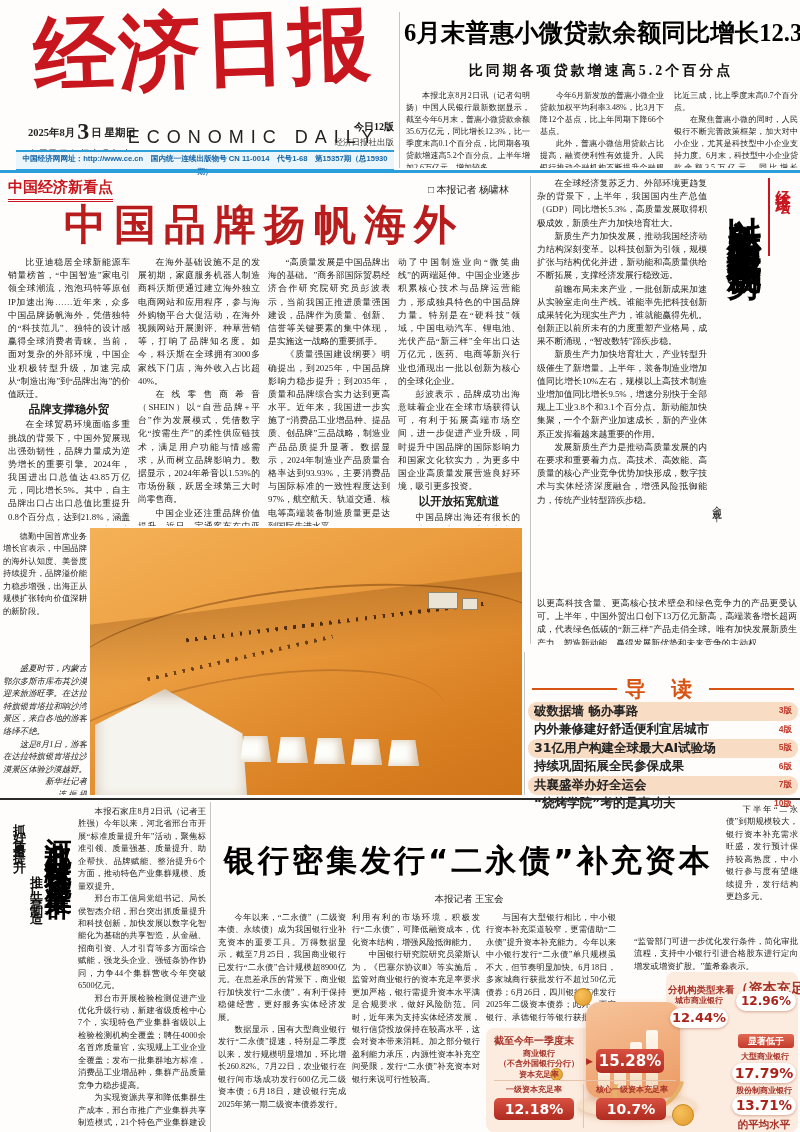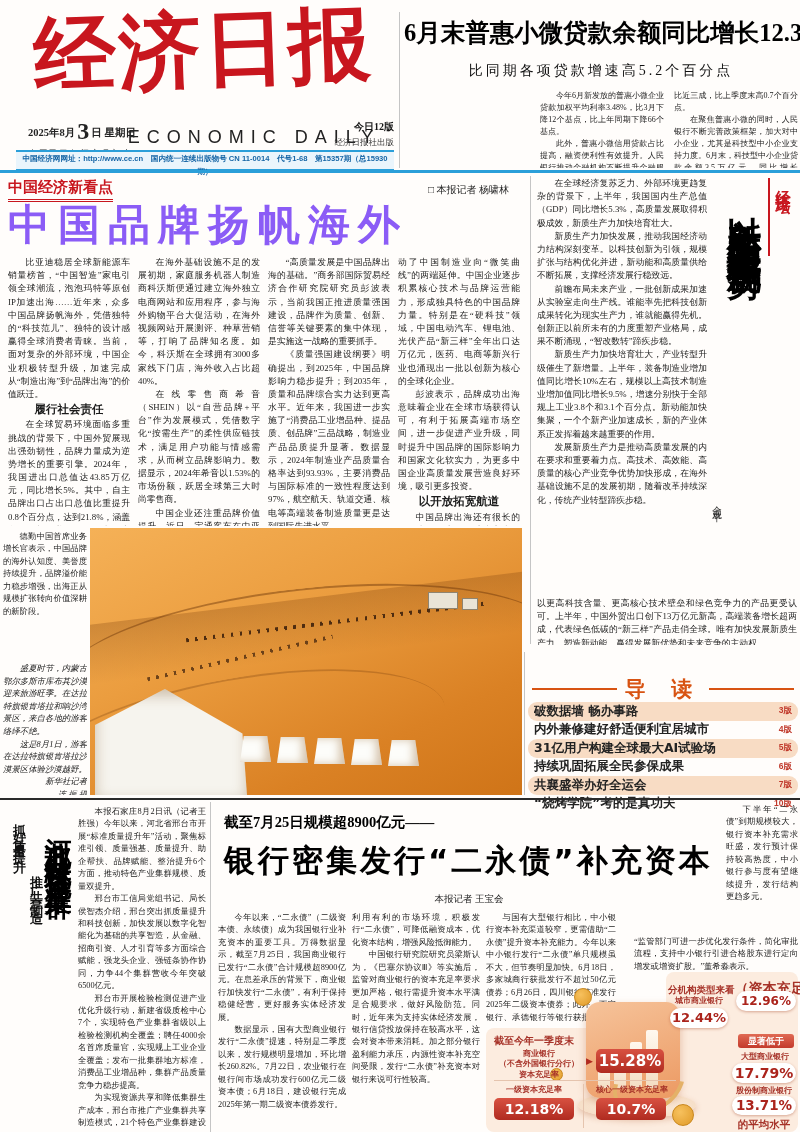--- a/index.html
+++ b/index.html
@@ -27,28 +27,28 @@
   .publisher{font-family:"Liberation Serif",serif;font-size:8.5px;text-align:right;color:#333;}
   .info-bar{border-top:2px solid #2b9fd9;border-bottom:2px solid #2b9fd9;background:#eaf5fc;
       color:#1766a6;font-size:7.6px;font-weight:bold;line-height:13px;text-align:center;
       font-family:"Liberation Sans",sans-serif;}
   .vrule{background:#c5c5c5;width:1px;}
   .hrule-blue{background:#2b9fd9;}
   .hrule-dark{background:#2a2a2a;}
   
   .tr-head{font-family:"Liberation Serif",serif;font-weight:bold;font-size:24.5px;
       text-align:center;white-space:nowrap;color:#000;}
-  .tr-deck{font-family:"Liberation Serif",serif;font-weight:400;font-size:14px;
+  .tr-deck{font-family:"Liberation Serif",serif;font-weight:700;font-size:14px;
       letter-spacing:3px;text-align:center;color:#111;}
   
   .kicker-red{color:#c8161e;font-weight:bold;font-size:15px;font-family:"DejaVu Sans",sans-serif;
       border-bottom:3px double #c8161e;padding-bottom:2px;}
   .byline{font-family:"Liberation Serif",serif;font-size:10px;color:#222;}
   .main-head{font-family:Liberation Mono, monospace;font-weight:bold;font-size:42px;
-      letter-spacing:8px;color:#8b5cf6;white-space:nowrap;}
+      letter-spacing:8px;text-align:center;color:#b91c1c;white-space:nowrap;}
   
   .forum-head{font-family:"DejaVu Sans",sans-serif;font-weight:bold;font-size:35px;
       letter-spacing:4px;color:#000;}
   .forum-label{color:#c8161e;font-weight:bold;font-size:15px;letter-spacing:3px;
       border-left:2px solid #c8161e;padding-left:3px;font-family:"DejaVu Sans",sans-serif;}
   .forum-author{font-family:"Liberation Serif",serif;font-size:9.5px;color:#222;letter-spacing:4px;}
   
   .photo{background:linear-gradient(155deg,#f5b157 0%,#eb9d3f 38%,#da8124 75%,#cf7418 100%);overflow:hidden;}
   .ridge{border-top:2px solid rgba(105,52,8,.45);border-radius:50% / 42%;}
   .shade{background:linear-gradient(180deg,rgba(120,60,10,.28),rgba(120,60,10,0));}
@@ -114,38 +114,42 @@
   <div class="abs edition" style="left:320px;top:120px;width:74px;">今日12版</div>
   <div class="abs publisher" style="left:308px;top:137px;width:86px;">经济日报社出版</div>
 
   <div class="abs info-bar" style="left:16px;top:150px;width:378px;height:17px;">中国经济网网址：http://www.ce.cn　国内统一连续出版物号 CN 11-0014　代号1-68　第15357期（总15930期）</div>
 
   <div class="abs vrule" style="left:399px;top:12px;height:156px;"></div>
 
   <div class="abs tr-head" style="left:404px;top:16px;width:394px;">6月末普惠小微贷款余额同比增长12.3%</div>
   <div class="abs tr-deck" style="left:404px;top:62px;width:394px;">比同期各项贷款增速高5.2个百分点</div>
 
+  <div class="abs bt" style="left:406px;top:90px;width:124px;height:78px;font-size:8px;">
+    <p>本报北京8月2日讯（记者勾明扬）中国人民银行最新数据显示，截至今年6月末，普惠小微贷款余额35.6万亿元，同比增长12.3%，比一季度末高0.1个百分点，比同期各项贷款增速高5.2个百分点。上半年增加2.6万亿元，增加较多。</p>
+
+  </div>
   <div class="abs bt" style="left:540px;top:90px;width:124px;height:78px;font-size:8px;">
     <p>今年6月新发放的普惠小微企业贷款加权平均利率3.48%，比3月下降12个基点，比上年同期下降66个基点。</p>
     <p>此外，普惠小微信用贷款占比提高，融资便利性有效提升。人民银行推动金融机构不断提升金融服务能力，更好帮助小微企业解决缺抵押、融资难的问题。6月末，普惠小微贷款中，信用贷款占</p>
   </div>
   <div class="abs bt" style="left:674px;top:90px;width:124px;height:78px;font-size:8px;">
     <p class="nid">比近三成，比上季度末高0.7个百分点。</p>
     <p>在聚焦普惠小微的同时，人民银行不断完善政策框架，加大对中小企业，尤其是科技型中小企业支持力度。6月末，科技型中小企业贷款余额3.5万亿元，同比增长22.9%。获得贷款支持的科技型中小企业27.4万家，获贷率50%。</p>
   </div>
 
   <div class="abs hrule-blue" style="left:0;top:170px;width:800px;height:3px;"></div>
 
   <div class="abs kicker-red" style="left:8px;top:178px;">中国经济新看点</div>
   <div class="abs byline" style="left:428px;top:183px;">□ 本报记者  杨啸林</div>
   <div class="abs main-head" style="left:8px;top:197px;width:512px;">中国品牌扬帆海外</div>
 
   <div class="abs bt" style="left:8px;top:256px;width:122px;height:270px;">
     <p>比亚迪稳居全球新能源车销量榜首，“中国智造”家电引领全球潮流，泡泡玛特等原创IP加速出海……近年来，众多中国品牌扬帆海外，凭借独特的“科技范儿”、独特的设计感赢得全球消费者青睐。当前，面对复杂的外部环境，中国企业积极转型升级，加速完成从“制造出海”到“品牌出海”的价值跃迁。</p>
-    <p class="sub">履行社会责任</p>
+    <p class="sub">品牌支撑稳外贸</p>
     <p>在全球贸易环境面临多重挑战的背景下，中国外贸展现出强劲韧性，品牌力量成为逆势增长的重要引擎。2024年，我国进出口总值达43.85万亿元，同比增长5%。其中，自主品牌出口占出口总值比重提升0.8个百分点，达到21.8%，涵盖食品饮料、美妆日化、电子产品、新能源汽车等多个领域。</p>
   </div>
   <div class="abs bt" style="left:138px;top:256px;width:122px;height:270px;">
     <p>在海外基础设施不足的发展初期，家庭服务机器人制造商科沃斯便通过建立海外独立电商网站和应用程序，参与海外购物平台大促活动，在海外视频网站开展测评、种草营销等，打响了品牌知名度。如今，科沃斯在全球拥有3000多家线下门店，海外收入占比超40%。</p>
     <p>在线零售商希音（SHEIN）以“自营品牌+平台”作为发展模式，凭借数字化“按需生产”的柔性供应链技术，满足用户功能与情感需求，从而树立品牌影响力。数据显示，2024年希音以1.53%的市场份额，跃居全球第三大时尚零售商。</p>
     <p>中国企业还注重品牌价值提升。近日，宇通客车在中亚市场总销量突破1万辆，这源于长期专注技术、产品和服务的综合形象建设，通过本地化合作模式直接创造超5000个就业岗位，履行社会责任，赢得了当地认可。</p>
 
   </div>
   <div class="abs bt" style="left:268px;top:256px;width:122px;height:270px;">
     <p>“高质量发展是中国品牌出海的基础。”商务部国际贸易经济合作研究院研究员彭波表示，当前我国正推进质量强国建设，品牌作为质量、创新、信誉等关键要素的集中体现，是实施这一战略的重要抓手。</p>
@@ -186,21 +190,21 @@
     <div class="abs tent" style="left:298px;top:212px;width:31px;height:26px;"></div>
   </div>
 
   <div class="abs vrule" style="left:530px;top:176px;height:468px;"></div>
 
   <div class="abs bt" style="left:537px;top:177px;width:170px;height:418px;">
     <p>在全球经济复苏乏力、外部环境更趋复杂的背景下，上半年，我国国内生产总值（GDP）同比增长5.3%，高质量发展取得积极成效，新质生产力加快培育壮大。</p>
     <p>新质生产力加快发展，推动我国经济动力结构深刻变革。以科技创新为引领，规模扩张与结构优化并进，新动能和高质量供给不断拓展，支撑经济发展行稳致远。</p>
     <p>前瞻布局未来产业，一批创新成果加速从实验室走向生产线。谁能率先把科技创新成果转化为现实生产力，谁就能赢得先机。创新正以前所未有的力度重塑产业格局，成果不断涌现，“智改数转”蹄疾步稳。</p>
     <p>新质生产力加快培育壮大，产业转型升级催生了新增量。上半年，装备制造业增加值同比增长10%左右，规模以上高技术制造业增加值同比增长9.5%，增速分别快于全部规上工业3.8个和3.1个百分点。新动能加快集聚，一个个新产业加速成长，新的产业体系正发挥着越来越重要的作用。</p>
-    <p>发展新质生产力是推动高质量发展的内在要求和重要着力点。高技术、高效能、高质量的核心产业竞争优势加快形成，在海外基础设施不足的发展初期，随着改革持续深化，传统产业转型蹄疾步稳。</p>
+    <p>发展新质生产力是推动高质量发展的内在要求和重要着力点。高技术、高效能、高质量的核心产业竞争优势加快形成，数字技术与实体经济深度融合，增强风险抵御能力，传统产业转型蹄疾步稳。</p>
   </div>
   <div class="abs bt" style="left:537px;top:597px;width:260px;height:48px;">
     <p class="nid">以更高科技含量、更高核心技术壁垒和绿色竞争力的产品更受认可。上半年，中国外贸出口创下13万亿元新高，高端装备增长超两成，代表绿色低碳的“新三样”产品走俏全球。唯有加快发展新质生产力，塑造新动能，赢得发展新优势和未来竞争的主动权。</p>
   </div>
   <div class="abs vert forum-author" style="left:710px;top:498px;">金观平</div>
   <div class="abs vert forum-head" style="left:720px;top:188px;height:452px;">以新质生产力塑造竞争新优势</div>
   <div class="abs vert forum-label" style="left:768px;top:178px;height:78px;">经济论坛</div>
 
   <div class="abs vrule" style="left:524px;top:652px;height:143px;"></div>
   <div class="abs" style="left:528px;top:648px;width:270px;height:148px;">
@@ -242,21 +246,20 @@
   <div class="abs vert bl-head" style="left:40px;top:816px;height:316px;overflow:hidden;">河北邢台做优特色产业集群</div>
   <div class="abs bt" style="left:78px;top:806px;width:128px;height:324px;font-size:8.3px;">
     <p>本报石家庄8月2日讯（记者王胜强）今年以来，河北省邢台市开展“标准质量提升年”活动，聚焦标准引领、质量强基、质量提升、助企帮扶、品牌赋能、整治提升6个方面，推动特色产业集群规模、质量双提升。</p>
     <p>邢台市工信局党组书记、局长侯智杰介绍，邢台突出抓质量提升和科技创新，加快发展以数字化智能化为基础的共享智造，从金融、招商引资、人才引育等多方面综合赋能，强龙头企业、强链条协作协同，力争44个集群营收今年突破6500亿元。</p>
     <p>邢台市开展检验检测促进产业优化升级行动，新建省级质检中心7个，实现特色产业集群省级以上检验检测机构全覆盖；聘任4000余名首席质量官，实现规上工业企业全覆盖；发布一批集群地方标准，消费品工业增品种，集群产品质量竞争力稳步提高。</p>
     <p>为实现资源共享和降低集群生产成本，邢台市推广产业集群共享制造模式，21个特色产业集群建设34家共享工厂，辐射带动企业2200余家，利润率平均提高10%。</p>
 
   </div>
   <div class="abs vrule" style="left:210px;top:802px;height:330px;"></div>
 
-  <div class="abs bm-kicker" style="left:224px;top:813px;">截至7月25日规模超8900亿元——</div>
   <div class="abs bm-head" style="left:224px;top:840px;">银行密集发行“二永债”补充资本</div>
   <div class="abs bm-byline" style="left:224px;top:893px;width:490px;">本报记者  王宝会</div>
 
   <div class="abs bt" style="left:218px;top:912px;width:128px;height:218px;font-size:8.3px;">
     <p>今年以来，“二永债”（二级资本债、永续债）成为我国银行业补充资本的重要工具。万得数据显示，截至7月25日，我国商业银行已发行“二永债”合计规模超8900亿元。在息差承压的背景下，商业银行加快发行“二永债”，有利于保持稳健经营，更好服务实体经济发展。</p>
     <p>数据显示，国有大型商业银行发行“二永债”提速，特别是二季度以来，发行规模明显增加，环比增长260.82%。7月22日，农业银行在银行间市场成功发行600亿元二级资本债；6月18日，建设银行完成2025年第一期二级资本债券发行。</p>
   </div>
   <div class="abs bt" style="left:352px;top:912px;width:128px;height:218px;font-size:8.3px;">
     <p class="nid">利用有利的市场环境，积极发行“二永债”，可降低融资成本，优化资本结构，增强风险抵御能力。</p>
     <p>中国银行研究院研究员梁斯认为，《巴塞尔协议Ⅲ》等实施后，监管对商业银行的资本充足率要求更加严格，银行需提升资本水平满足合规要求，做好风险防范。同时，近年来为支持实体经济发展，银行信贷投放保持在较高水平，这会对资本带来消耗。加之部分银行盈利能力承压，内源性资本补充空间受限，发行“二永债”补充资本对银行来说可行性较高。</p>

